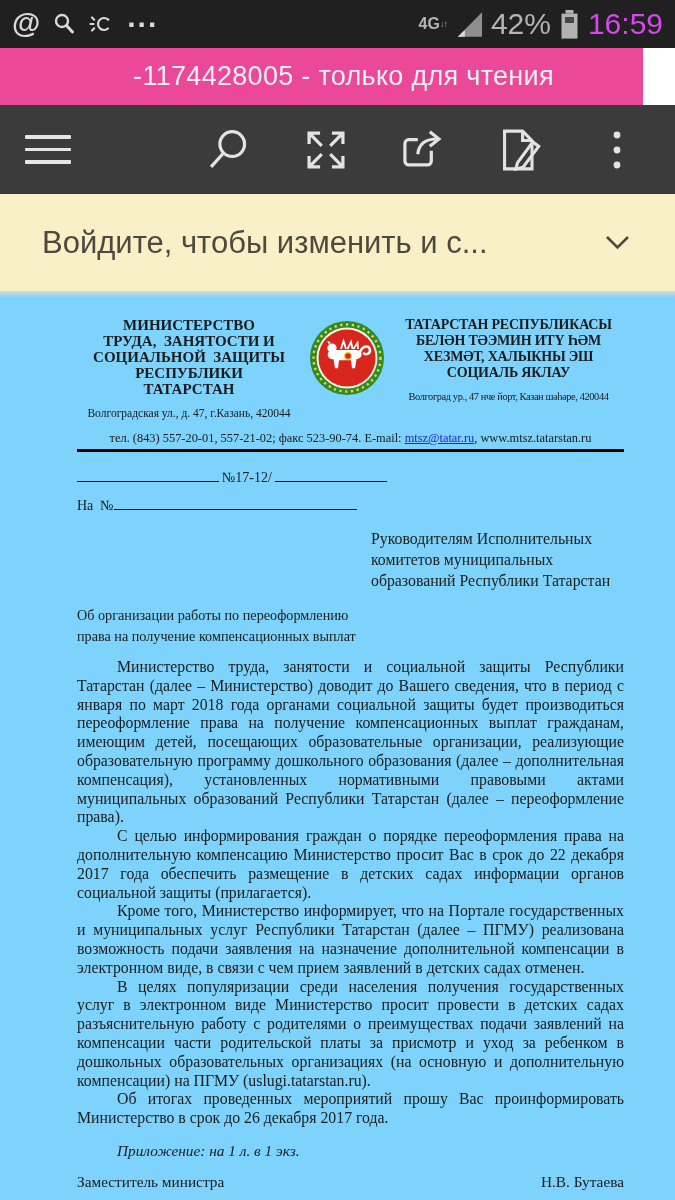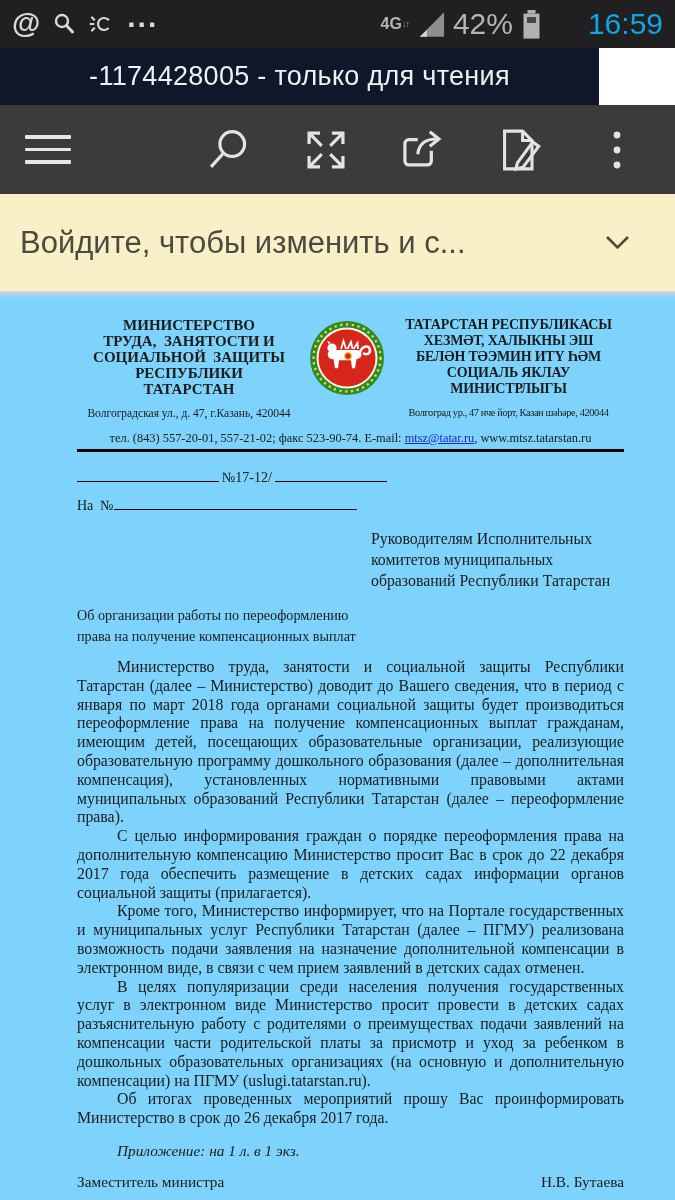--- a/index.html
+++ b/index.html
@@ -9,41 +9,41 @@
   
   .status-bar{position:absolute;top:0;left:0;width:675px;height:48px;background:#202020;display:flex;align-items:center;justify-content:space-between;padding:0 12px;box-sizing:border-box;}
   .sb-left{display:flex;align-items:center;gap:13px;}
   .sb-at{color:#d9d9d9;font-size:29px;font-weight:bold;line-height:1;margin-top:-2px;}
   .sb-ellipsis{color:#d9d9d9;font-size:30px;font-weight:bold;letter-spacing:2px;line-height:1;margin-top:-14px;}
   .sb-right{display:flex;align-items:center;gap:8px;}
   .sb-4g{display:flex;flex-direction:row;align-items:center;line-height:1;color:#b4b4b4;}
   .sb-4g .g{font-size:16px;font-weight:bold;}
   .sb-4g .arrows{font-size:9px;letter-spacing:-1px;margin-top:1px;color:#9a9a9a;}
   .sb-num{color:#b4b4b4;font-size:30px;line-height:1;}
-  .sb-time{color:#0ea5e9;font-size:30px;line-height:1;margin-left:38px;}
-
-  
-  .title-bar{position:absolute;top:48px;left:0;width:599px;height:57px;background:#0f172a;display:flex;align-items:center;justify-content:center;}
+  .sb-time{color:#d946ef;font-size:30px;line-height:1;}
+
+  
+  .title-bar{position:absolute;top:48px;left:0;width:599px;height:57px;background:#ec4899;display:flex;align-items:center;justify-content:center;padding-left:44px;}
   .title-bar .t{color:#f1f1f1;font-size:27px;letter-spacing:.3px;}
 
   
   .toolbar{position:absolute;top:105px;left:0;width:675px;height:89px;background:#3b3b3b;}
   .tb-btn{position:absolute;top:0;height:89px;display:flex;align-items:center;justify-content:center;}
   .tb-menu{left:18px;width:60px;}
   .tb-search{left:200px;width:56px;}
   .tb-full{left:298px;width:56px;}
   .tb-share{left:392px;width:60px;}
   .tb-edit{left:490px;width:60px;}
   .tb-more{left:592px;width:50px;}
   .hamburger{display:flex;flex-direction:column;gap:9px;width:46px;}
   .hamburger span{display:block;height:3.6px;background:#e6e6e6;border-radius:1px;}
 
   
   .banner{position:absolute;top:194px;left:0;width:675px;height:97px;background:#faf0c8;display:flex;align-items:center;box-shadow:0 3px 5px rgba(0,0,0,.18);}
-  .banner .b-text{color:#4c4a40;font-size:31px;padding-left:20px;flex:1;}
+  .banner .b-text{color:#4c4a40;font-size:31px;padding-left:42px;flex:1;}
   .banner .b-chev{margin-right:44px;display:flex;align-items:center;}
 
   
   .doc-area{position:absolute;top:291px;left:0;width:675px;height:909px;background:#7dd3fc;overflow:hidden;padding-left:12px;}
   .doc-area::before{content:"";position:absolute;top:0;left:0;right:0;height:7px;background:linear-gradient(#d7d7d7,rgba(255,255,255,0));}
   .page{padding:26px 63px 0 65px;color:#1b1b1b;font-family:"Liberation Serif","DejaVu Serif",serif;}
 
   .letterhead{display:grid;grid-template-columns:224px 88px auto;column-gap:2px;align-items:start;}
   .lh-title{font-weight:bold;font-size:15px;line-height:16px;text-align:center;}
   .lh-right .lh-title{font-size:14px;letter-spacing:-.2px;}
@@ -212,24 +212,23 @@
             <path d="M33 30 l2.5 -8 2.5 8 M39.5 30 l3.5 -7 1.5 7 M45.5 30 l4 -6 0.5 6" fill="none" stroke="#ffffff" stroke-width="1.8"></path>
             <circle cx="24" cy="29" r="4.6" fill="#ffffff"></circle>
             <path d="M21 25.5 l-1.8 -3.4 3.4 0.8 z" fill="#ffffff"></path>
             <circle cx="40" cy="37" r="3.4" fill="#d8261c" stroke="#f5d431" stroke-width="1.2"></circle>
           </svg>
         </div>
 
         <div class="lh-right">
           <div class="lh-title">
             <div>ТАТАРСТАН РЕСПУБЛИКАСЫ</div>
+            <div>БЕЛӘН ТӘЭМИН ИТҮ ҺӘМ</div>
             <div>ХЕЗМӘТ, ХАЛЫКНЫ ЭШ</div>
-            <div>БЕЛӘН ТӘЭМИН ИТҮ ҺӘМ</div>
             <div>СОЦИАЛЬ ЯКЛАУ</div>
-            <div>МИНИСТРЛЫГЫ</div>
           </div>
           <div class="lh-addr">Волгоград ур., 47 нче йорт, Казан шәһәре, 420044</div>
         </div>
       </div>
 
       <div class="contact-line"><span>тел. (843) 557-20-01, 557-21-02; факс 523-90-74. E-mail: </span><span class="email">mtsz@tatar.ru</span><span>, www.mtsz.tatarstan.ru</span></div>
 
       <div class="rule"></div>
 
       <div class="ref-line"><span class="blank b1"></span><span class="refnum">№17-12/</span><span class="blank b2"></span></div>

